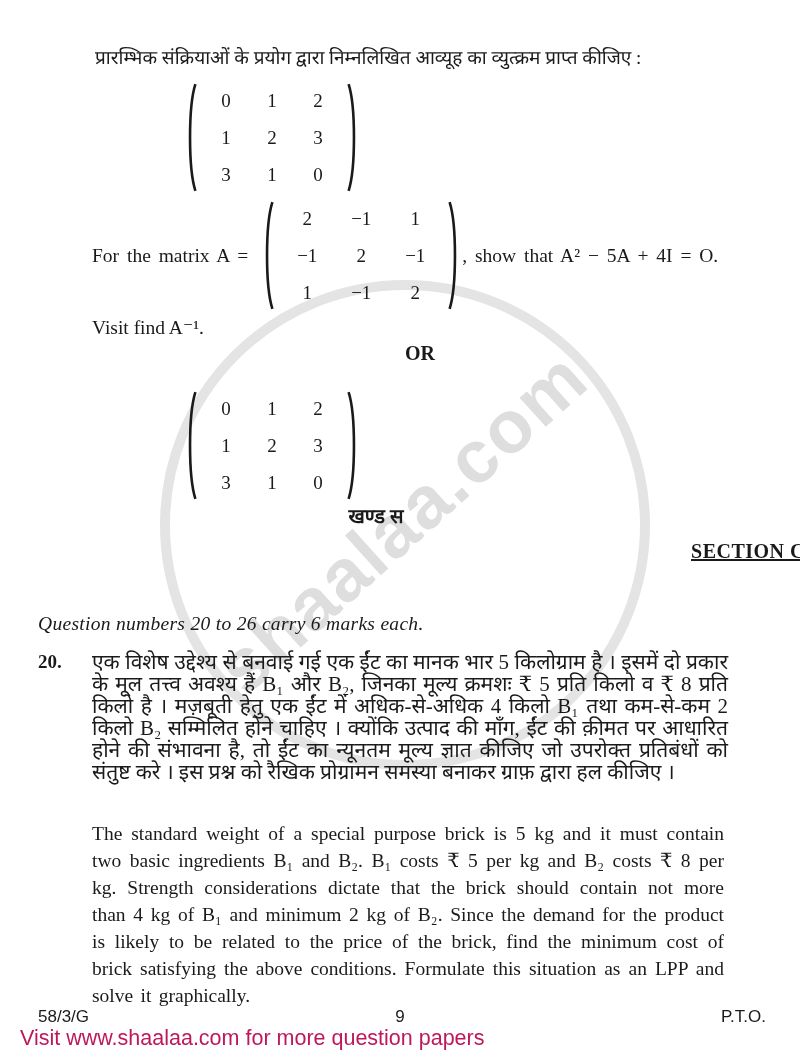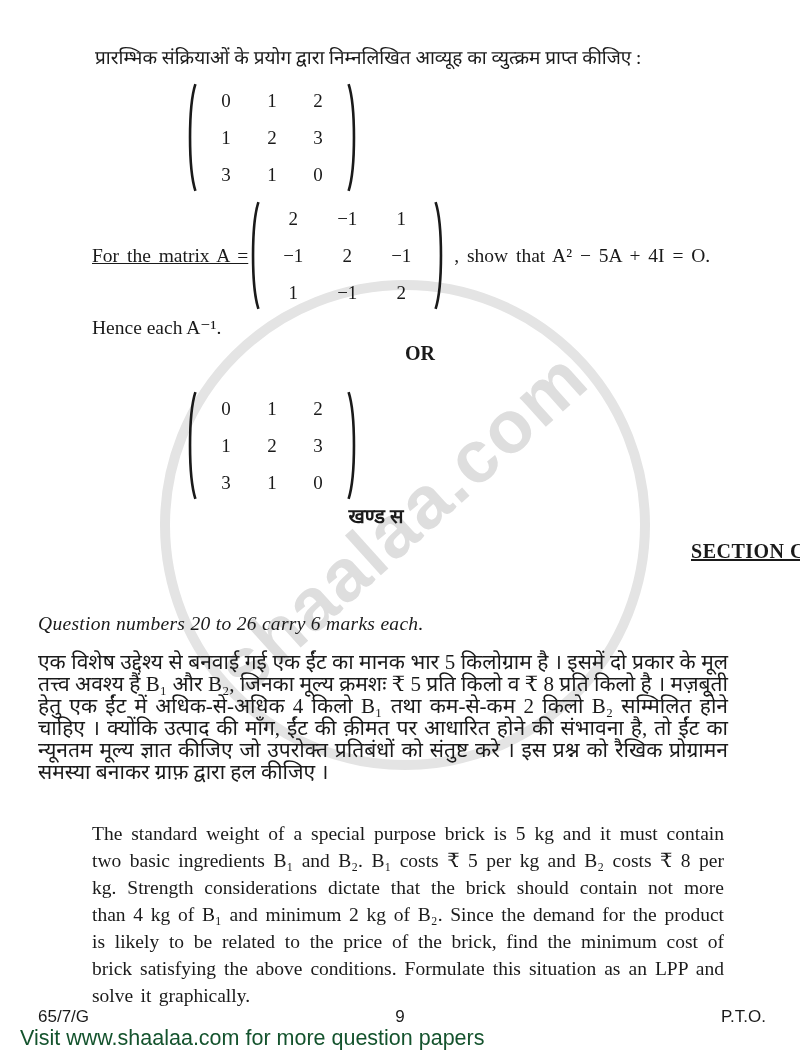--- a/index.html
+++ b/index.html
@@ -42,29 +42,29 @@
   
   .matrix{display:inline-flex;align-items:stretch;}
   .paren{width:13px;flex:0 0 auto;}
   .mgrid{display:grid;padding:0 5px;}
   .mgrid span{display:block;text-align:center;line-height:37px;font-size:19px;}
   .cols46{grid-template-columns:46px 46px 46px;}
   .cols54{grid-template-columns:54px 54px 54px;}
   #matrix1-wrap{left:185px;top:82px;}
   #matrix2-wrap{left:185px;top:390px;}
   #for-line{left:92px;top:200px;display:flex;align-items:center;font-size:19.5px;word-spacing:3px;}
-  #for-prefix{margin-right:0;text-decoration:underline;}
-  #for-suffix{margin-left:8px;}
+  #for-prefix{margin-right:14px;}
+  #for-suffix{margin-left:2px;}
 
   
   .footline{top:1007px;font-size:17px;}
   #footer-code{left:38px;}
   #footer-page{left:0;width:800px;text-align:center;}
   #footer-pto{right:34px;}
-  #promo-line{left:20px;top:1026px;font-size:21.5px;color:#14532d;}
+  #promo-line{left:20px;top:1026px;font-size:21.5px;color:#be185d;}
 </style>
 </head>
 <body>
 
 <div id="wm-circle" class="abs"></div>
 <div id="wm-text" class="abs">shaalaa.com</div>
 
 <div id="content">
 
   <div id="intro" class="abs">प्रारम्भिक संक्रियाओं के प्रयोग द्वारा निम्नलिखित आव्यूह का व्युत्क्रम प्राप्त कीजिए :</div>
@@ -106,21 +106,21 @@
         <span>−1</span>
         <span>2</span>
       </span>
       <svg class="paren" viewBox="0 0 20 100" preserveAspectRatio="none">
           <path d="M4 2 C15 22 15 78 4 98" stroke="#1a1a1a" stroke-width="2.6" fill="none" vector-effect="non-scaling-stroke"></path>
         </svg>
     </span>
     <span id="for-suffix">, show that A² − 5A + 4I = O.</span>
   </div>
 
-  <div id="hence" class="abs">Hence each A⁻¹.</div>
+  <div id="hence" class="abs">Visit find A⁻¹.</div>
 
   <div id="or-label" class="abs">OR</div>
 
 
   <div id="matrix2-wrap" class="abs matrix">
     <svg class="paren" viewBox="0 0 20 100" preserveAspectRatio="none">
         <path d="M16 2 C5 22 5 78 16 98" stroke="#1a1a1a" stroke-width="2.6" fill="none" vector-effect="non-scaling-stroke"></path>
       </svg>
     <div class="mgrid cols46">
       <span>0</span>
@@ -136,22 +136,23 @@
     <svg class="paren" viewBox="0 0 20 100" preserveAspectRatio="none">
         <path d="M4 2 C15 22 15 78 4 98" stroke="#1a1a1a" stroke-width="2.6" fill="none" vector-effect="non-scaling-stroke"></path>
       </svg>
   </div>
 
   <div id="section-hi" class="abs">खण्ड स</div>
   <div id="section-en" class="abs">SECTION C</div>
   <div id="note-en" class="abs">Question numbers 20 to 26 carry 6 marks each.</div>
 
   <div id="q20" class="abs">
+    <div id="q20-number">20.</div>
     <div id="q20-hi">एक विशेष उद्देश्य से बनवाई गई एक ईंट का मानक भार 5 किलोग्राम है । इसमें दो प्रकार के मूल तत्त्व अवश्य हैं B₁ और B₂, जिनका मूल्य क्रमशः ₹ 5 प्रति किलो व ₹ 8 प्रति किलो है । मज़बूती हेतु एक ईंट में अधिक-से-अधिक 4 किलो B₁ तथा कम-से-कम 2 किलो B₂ सम्मिलित होने चाहिए । क्योंकि उत्पाद की माँग, ईंट की क़ीमत पर आधारित होने की संभावना है, तो ईंट का न्यूनतम मूल्य ज्ञात कीजिए जो उपरोक्त प्रतिबंधों को संतुष्ट करे । इस प्रश्न को रैखिक प्रोग्रामन समस्या बनाकर ग्राफ़ द्वारा हल कीजिए ।</div>
   </div>
   <div id="q20-en" class="abs">The standard weight of a special purpose brick is 5 kg and it must contain two basic ingredients B₁ and B₂. B₁ costs ₹ 5 per kg and B₂ costs ₹ 8 per kg. Strength considerations dictate that the brick should contain not more than 4 kg of B₁ and minimum 2 kg of B₂. Since the demand for the product is likely to be related to the price of the brick, find the minimum cost of brick satisfying the above conditions. Formulate this situation as an LPP and solve it graphically.</div>
 
-  <div id="footer-code" class="abs sans footline">65/7/G</div>
+  <div id="footer-code" class="abs sans footline">58/3/G</div>
   <div id="footer-page" class="abs sans footline">9</div>
   <div id="footer-pto" class="abs sans footline">P.T.O.</div>
   <div id="promo-line" class="abs sans">Visit www.shaalaa.com for more question papers</div>
 
 </div>
 
 </body></html>

